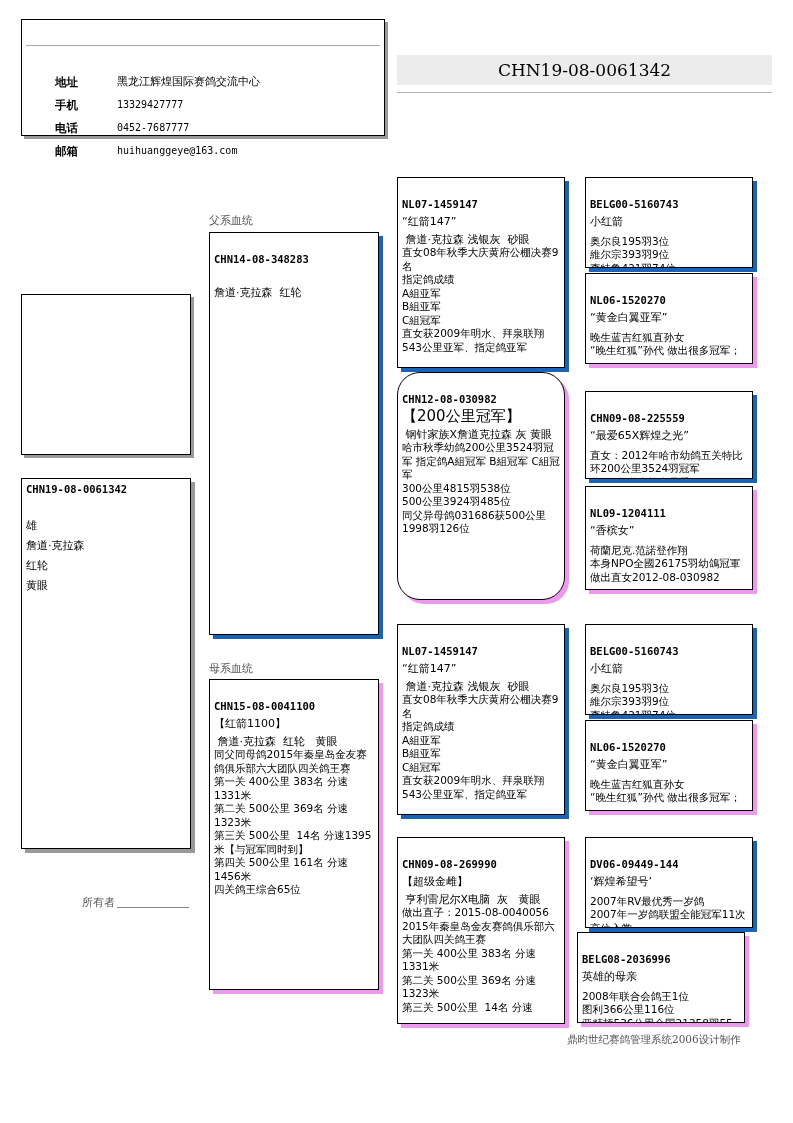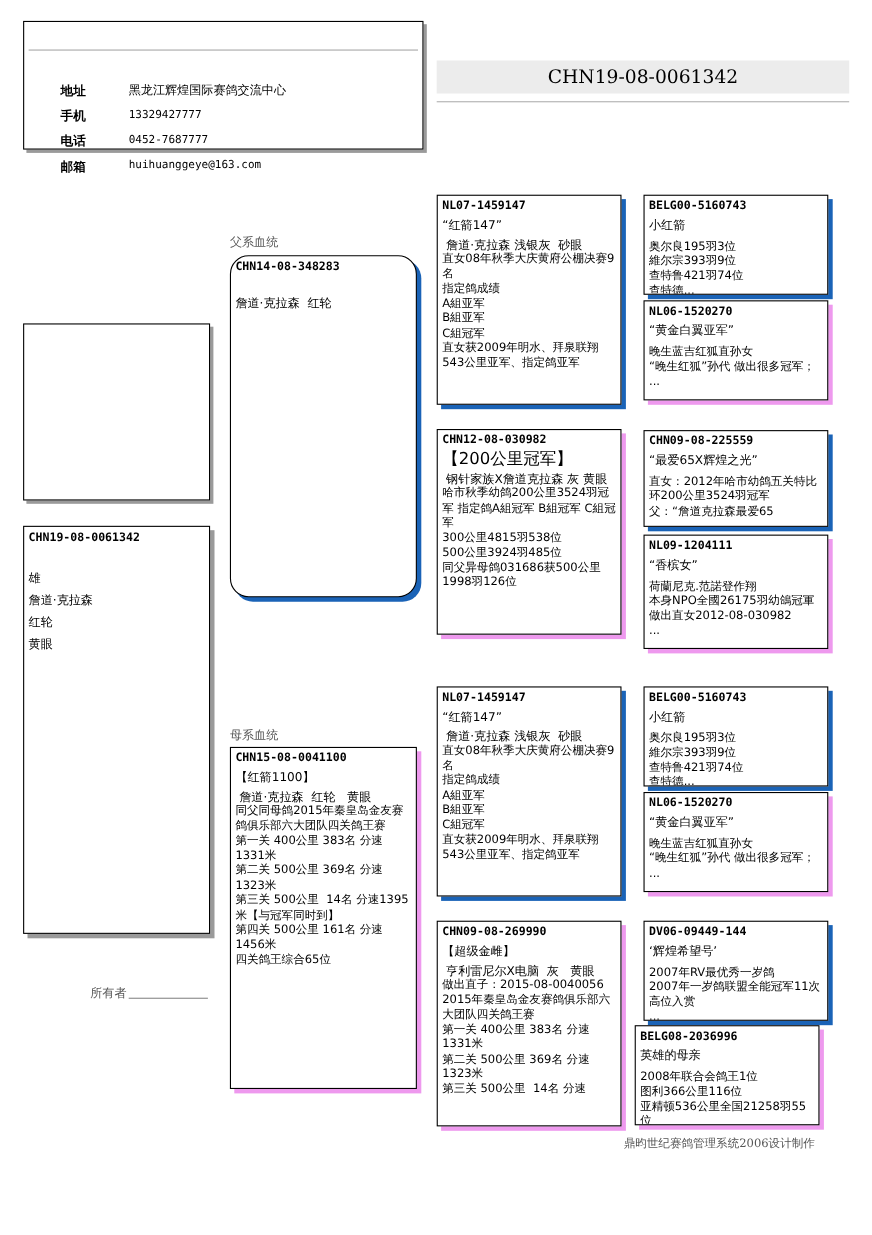--- a/index.html
+++ b/index.html
@@ -24,21 +24,21 @@
   .ring-banner {
     left: 397px; top: 55px; width: 375px; height: 30px;
     background: #ececec;
     text-align: center; font-family: "DejaVu Serif", serif; font-size: 17px; line-height: 30px;
   }
   .banner-rule { left: 397px; top: 92px; width: 375px; height: 1px; background: #b0b0b0; }
 
   
   .box {
     border: 1px solid #000; background: #fff; overflow: hidden;
-    font-size: 10.5px; line-height: 13.5px; padding: 2px 4px;
+    font-size: 10.5px; line-height: 13.5px; padding: 19px 4px;
   }
   .shadow-blue { box-shadow: 4px 4px 0 #1a63b7; }
   .shadow-pink { box-shadow: 4px 4px 0 #ee99ee; }
   .shadow-gray { box-shadow: 4px 4px 0 #9a9a9a; }
 
   .ring { font-family: "DejaVu Sans Mono", monospace; font-weight: bold; font-size: 10.5px; line-height: 14px; display: block; }
   .line { display: block; white-space: pre-wrap; }
   .gap { display: block; height: 6px; }
 
   .section-label { font-family: "DejaVu Serif", serif; font-size: 11px; color: #555; }
@@ -86,21 +86,21 @@
   <span class="line">红轮</span>
   <span class="line">黄眼</span>
 </div>
 
 <div class="abs owner">
   <span>所有者</span>
   <span class="underline"></span>
 </div>
 
 <div class="abs section-label" style="left:209px; top:213px;">父系血统</div>
-<div class="abs box shadow-blue" style="left:209px; top:232px; width:170px; height:311px;border-radius:17px;">
+<div class="abs box shadow-blue" style="left:209px; top:232px; width:170px; height:403px;">
   <span class="ring">CHN14-08-348283</span>
   <span class="gap" style="height:20px;"></span>
   <span class="line" style="font-size:11px;">詹道·克拉森  红轮</span>
 </div>
 
 <div class="abs section-label" style="left:209px; top:661px;">母系血统</div>
 <div class="abs box shadow-pink" style="left:209px; top:679px; width:170px; height:311px;">
   <span class="ring">CHN15-08-0041100</span>
   <span class="gap" style="height:4px;"></span>
   <span class="line" style="font-size:11px;">【红箭1100】</span>
@@ -121,21 +121,21 @@
   <span class="gap" style="height:4px;"></span>
   <span class="line" style="font-size:11px;"> 詹道·克拉森 浅银灰  砂眼</span>
   <span class="line">直女08年秋季大庆黄府公棚决赛9名</span>
   <span class="line">指定鸽成绩</span>
   <span class="line">A組亚军</span>
   <span class="line">B組亚军</span>
   <span class="line">C組冠军</span>
   <span class="line">直女获2009年明水、拜泉联翔543公里亚军、指定鸽亚军</span>
 </div>
 
-<div class="abs box shadow-pink" style="left:397px; top:390px; width:168px; height:187px;">
+<div class="abs box shadow-pink" style="left:397px; top:372px; width:168px; height:228px;border-radius:23px;">
   <span class="ring">CHN12-08-030982</span>
   <span class="gap" style="height:4px;"></span>
   <span class="line" style="font-size:15px;">【200公里冠军】</span>
   <span class="gap" style="height:4px;"></span>
   <span class="line" style="font-size:11px;"> 钢针家族X詹道克拉森 灰 黄眼</span>
   <span class="line">哈市秋季幼鸽200公里3524羽冠军 指定鸽A組冠军 B組冠军 C組冠军</span>
   <span class="line">300公里4815羽538位</span>
   <span class="line">500公里3924羽485位</span>
   <span class="line">同父异母鸽031686获500公里1998羽126位</span>
 </div>

